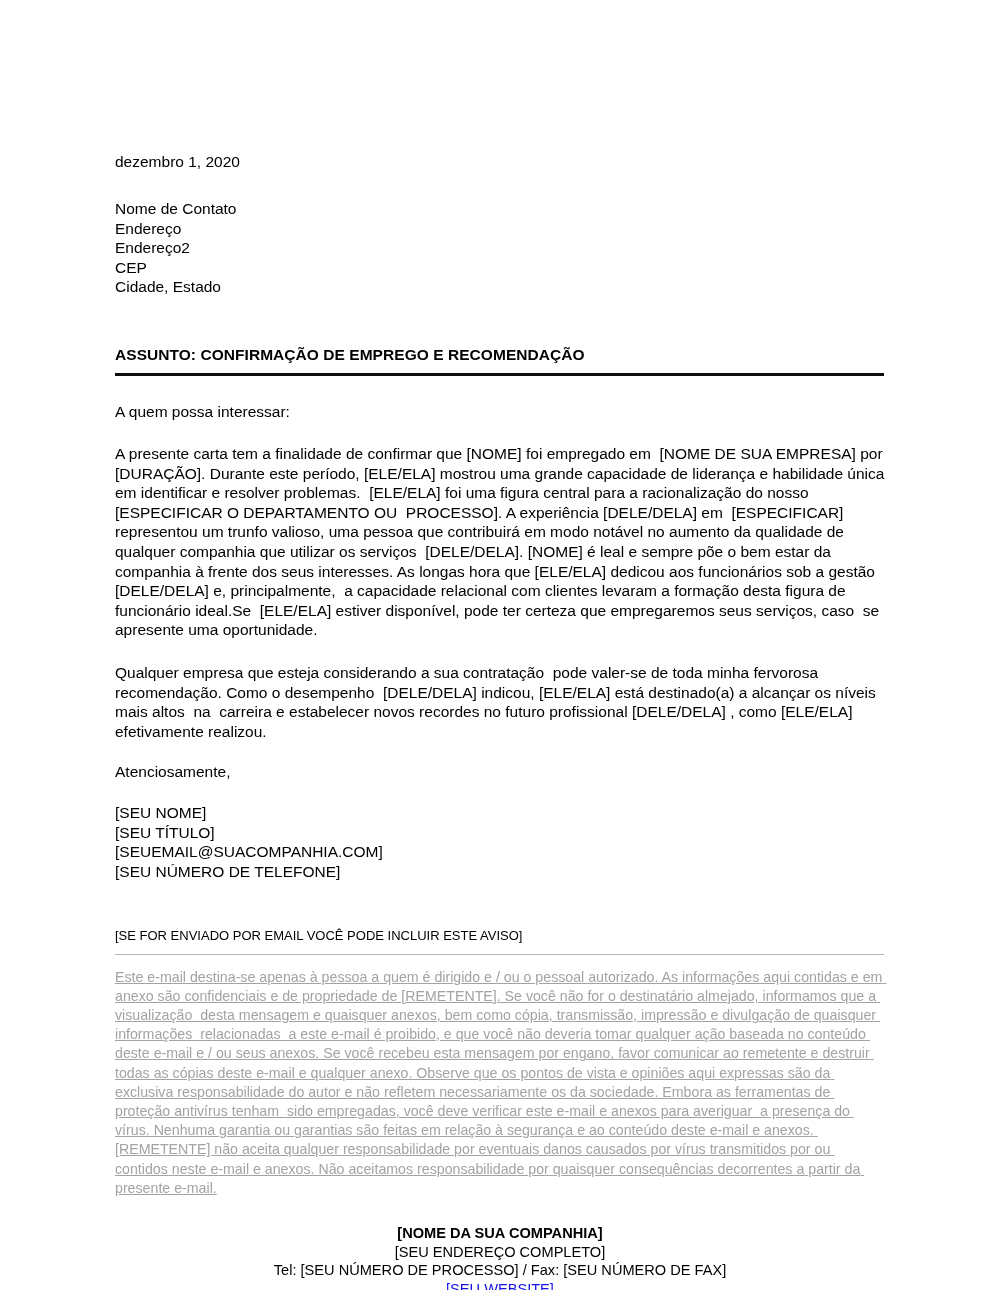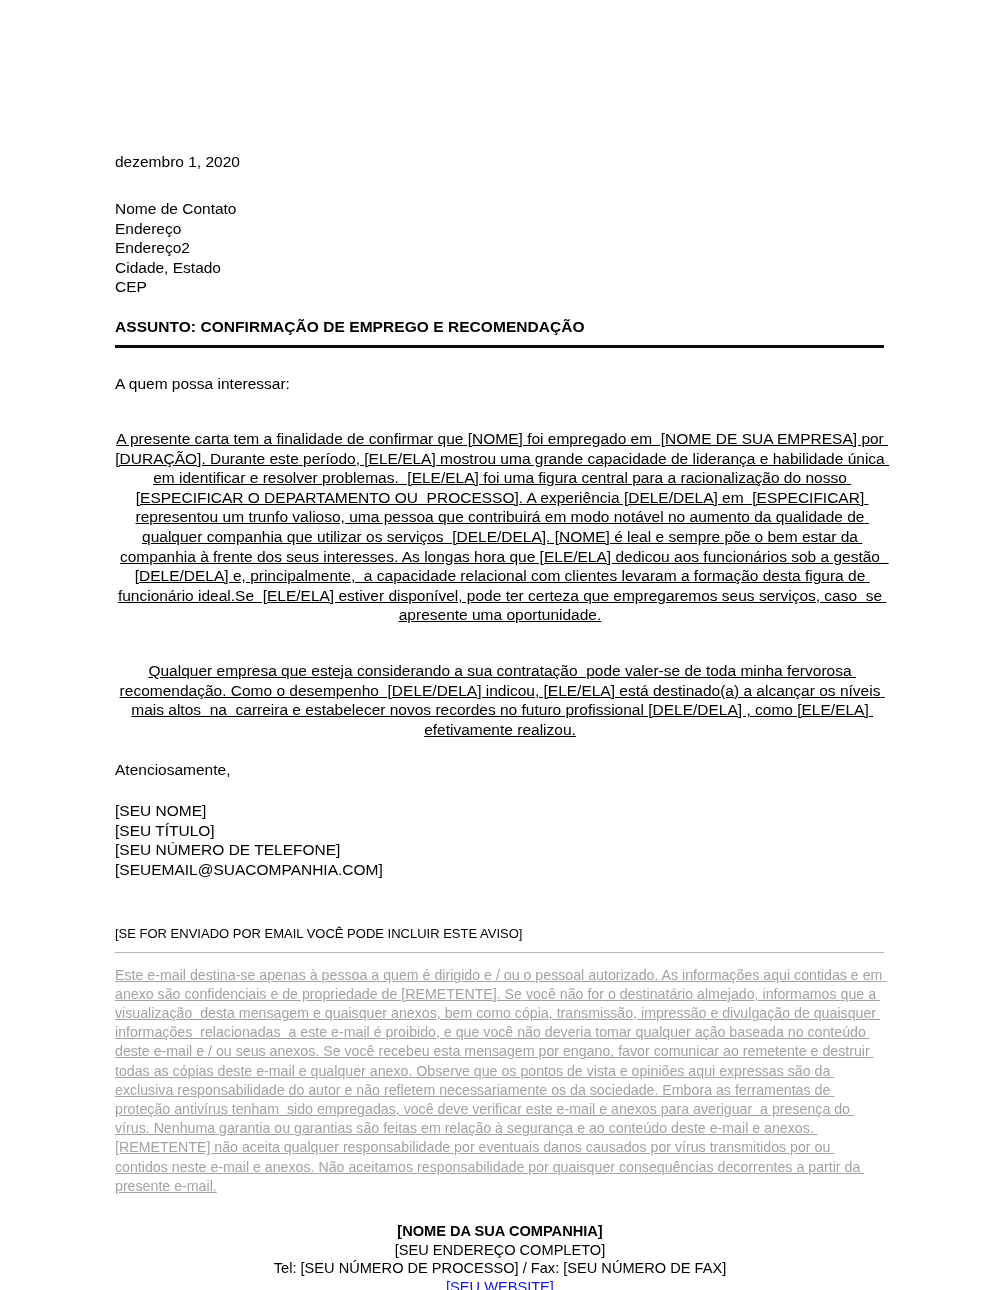--- a/index.html
+++ b/index.html
@@ -39,21 +39,21 @@
     margin-top: 28px;
     font-size: 15.5px;
     line-height: 19.6px;
   }
   .address-block .addr-line {
     white-space: pre;
   }
 
   
   .subject-wrap {
-    margin-top: 20px;
+    margin-top: 48px;
   }
   .subject-line {
     font-size: 15.5px;
     font-weight: bold;
     line-height: 19px;
     letter-spacing: 0.05px;
   }
   .subject-rule {
     margin-top: 9px;
     width: 769px;
@@ -61,26 +61,25 @@
     background: #0d0d0d;
   }
 
   
   .salutation {
     margin-top: 26px;
     font-size: 15.5px;
     line-height: 19px;
   }
   .body-para {
-    margin-top: 36px;
+    margin-top: 23px;
     font-size: 15.5px;
     line-height: 19.6px;
-    text-align: center;
+    text-align: left;
     white-space: pre-wrap;
-    text-decoration: underline;
   }
   .closing {
     margin-top: 21px;
     font-size: 15.5px;
     line-height: 19px;
   }
   .signature-block {
     margin-top: 22px;
     font-size: 15.5px;
     line-height: 19.6px;
@@ -131,41 +130,41 @@
 
 <div class="page">
   <div class="content">
 
     <div class="date-line">dezembro 1, 2020</div>
 
     <div class="address-block">
       <div class="addr-line">Nome de Contato</div>
       <div class="addr-line">Endereço</div>
       <div class="addr-line">Endereço2</div>
+      <div class="addr-line">CEP</div>
       <div class="addr-line">Cidade, Estado</div>
-      <div class="addr-line">CEP</div>
     </div>
 
     <div class="subject-wrap">
       <div class="subject-line">ASSUNTO: CONFIRMAÇÃO DE EMPREGO E RECOMENDAÇÃO</div>
       <div class="subject-rule"></div>
     </div>
 
     <div class="salutation">A quem possa interessar:</div>
 
     <div class="body-para">A presente carta tem a finalidade de confirmar que [NOME] foi empregado em  [NOME DE SUA EMPRESA] por [DURAÇÃO]. Durante este período, [ELE/ELA] mostrou uma grande capacidade de liderança e habilidade única em identificar e resolver problemas.  [ELE/ELA] foi uma figura central para a racionalização do nosso [ESPECIFICAR O DEPARTAMENTO OU  PROCESSO]. A experiência [DELE/DELA] em  [ESPECIFICAR] representou um trunfo valioso, uma pessoa que contribuirá em modo notável no aumento da qualidade de qualquer companhia que utilizar os serviços  [DELE/DELA]. [NOME] é leal e sempre põe o bem estar da companhia à frente dos seus interesses. As longas hora que [ELE/ELA] dedicou aos funcionários sob a gestão  [DELE/DELA] e, principalmente,  a capacidade relacional com clientes levaram a formação desta figura de funcionário ideal.Se  [ELE/ELA] estiver disponível, pode ter certeza que empregaremos seus serviços, caso  se apresente uma oportunidade.</div>
     <div class="body-para">Qualquer empresa que esteja considerando a sua contratação  pode valer-se de toda minha fervorosa recomendação. Como o desempenho  [DELE/DELA] indicou, [ELE/ELA] está destinado(a) a alcançar os níveis mais altos  na  carreira e estabelecer novos recordes no futuro profissional [DELE/DELA] , como [ELE/ELA] efetivamente realizou.</div>
 
     <div class="closing">Atenciosamente,</div>
 
     <div class="signature-block">
       <div class="sig-line">[SEU NOME]</div>
       <div class="sig-line">[SEU TÍTULO]</div>
+      <div class="sig-line">[SEUEMAIL@SUACOMPANHIA.COM]</div>
       <div class="sig-line">[SEU NÚMERO DE TELEFONE]</div>
-      <div class="sig-line">[SEUEMAIL@SUACOMPANHIA.COM]</div>
     </div>
 
     <div class="notice-heading">[SE FOR ENVIADO POR EMAIL VOCÊ PODE INCLUIR ESTE AVISO]</div>
     <div class="notice-rule"></div>
 
     <div class="disclaimer">Este e-mail destina-se apenas à pessoa a quem é dirigido e / ou o pessoal autorizado. As informações aqui contidas e em anexo são confidenciais e de propriedade de [REMETENTE]. Se você não for o destinatário almejado, informamos que a visualização  desta mensagem e quaisquer anexos, bem como cópia, transmissão, impressão e divulgação de quaisquer informações  relacionadas  a este e-mail é proibido, e que você não deveria tomar qualquer ação baseada no conteúdo deste e-mail e / ou seus anexos. Se você recebeu esta mensagem por engano, favor comunicar ao remetente e destruir todas as cópias deste e-mail e qualquer anexo. Observe que os pontos de vista e opiniões aqui expressas são da exclusiva responsabilidade do autor e não refletem necessariamente os da sociedade. Embora as ferramentas de proteção antivírus tenham  sido empregadas, você deve verificar este e-mail e anexos para averiguar  a presença do vírus. Nenhuma garantia ou garantias são feitas em relação à segurança e ao conteúdo deste e-mail e anexos. [REMETENTE] não aceita qualquer responsabilidade por eventuais danos causados por vírus transmitidos por ou contidos neste e-mail e anexos. Não aceitamos responsabilidade por quaisquer consequências decorrentes a partir da presente e-mail.</div>
 
     <div class="footer">
       <div class="company">[NOME DA SUA COMPANHIA]</div>
       <div>[SEU ENDEREÇO COMPLETO]</div>

